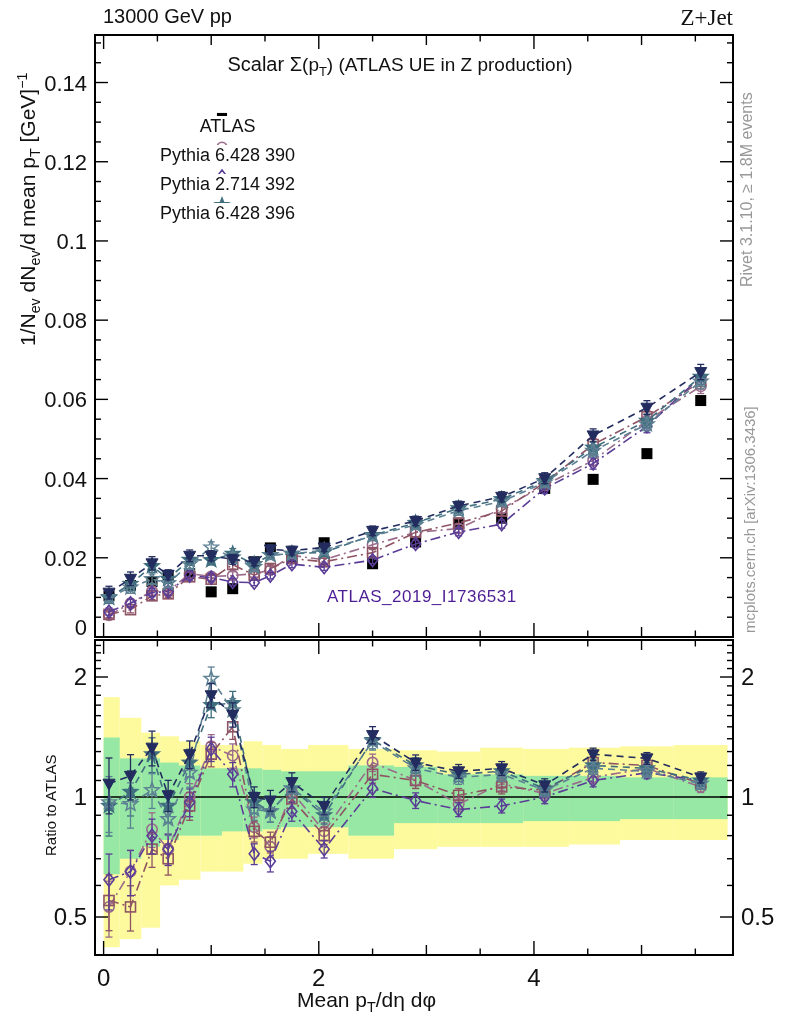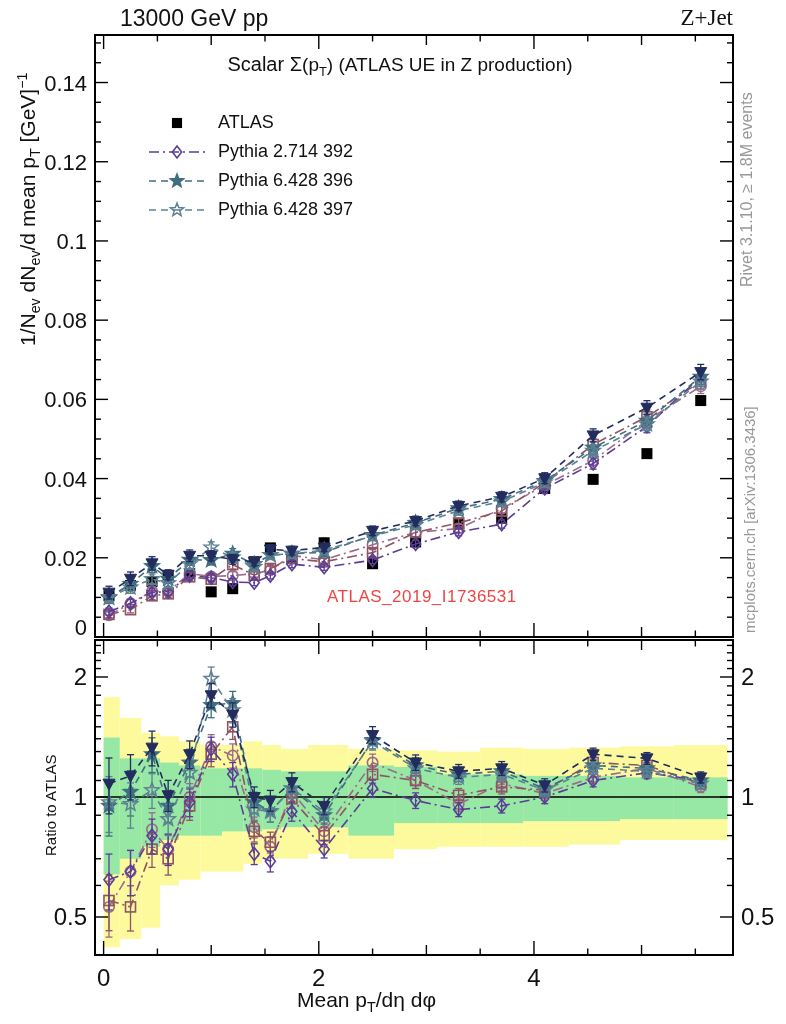--- a/index.html
+++ b/index.html
@@ -1,33 +1,33 @@
 <!DOCTYPE html>
 <html><head>
 <meta charset="utf-8">
 <style>
   html,body{margin:0;padding:0;background:#fff;}
   #stage{position:relative;width:786px;height:1024px;background:#fff;overflow:hidden;
          font-family:"Liberation Sans", sans-serif;color:#111;}
   .abs{position:absolute;white-space:nowrap;}
-  #header-left{left:103px;top:5px;font-size:23px;margin-left:17px;}
+  #header-left{left:103px;top:5px;font-size:20px;}
   #header-right{left:0;top:5px;width:733px;text-align:right;font-size:23px;font-family:Liberation Serif, serif;}
   #plot-title{left:150px;top:53px;width:500px;text-align:center;font-size:19px;}
   #plot-title .sig{font-size:20px;margin-top:14px;}
   sub{font-size:68%;}
   sup{font-size:68%;}
-  #watermark{left:327px;top:587px;font-size:17px;color:#ef4444;letter-spacing:.5px;}
+  #watermark{left:327px;top:587px;font-size:17px;color:#4c1d95;letter-spacing:.5px;}
   .vtext{position:absolute;transform-origin:0 0;transform:rotate(-90deg);white-space:nowrap;}
   #ylabel-main{left:14px;top:346px;font-size:21px;}
   #ylabel-ratio{left:42px;top:856px;font-size:15px;}
   #rivet-note{left:738px;top:287px;font-size:16px;color:#989898;}
   #mcplots-note{left:741px;top:633px;font-size:15px;color:#989898;}
   #xlabel{left:0;top:988px;width:733px;text-align:center;font-size:21px;}
   #legend{left:148px;top:108px;}
-  .lrow{display:flex;align-items:center;height:29px;}
+  .lrow{display:flex;align-items:center;height:29px;flex-direction:column;}
   .lrow svg{display:block;}
   .lrow .ltxt{margin-left:12px;font-size:18px;color:#111;}
   #plot-svg{position:absolute;left:0;top:0;}
 </style>
 </head>
 <body>
 
 <div id="stage">
 
   <svg id="plot-svg" width="786" height="1024">
@@ -1228,38 +1228,38 @@
 
   <div class="abs" id="legend">
       <div class="lrow">
         <svg width="58" height="20">
           <rect x="23.939999999999998" y="4.9399999999999995" width="10.120000000000001" height="10.120000000000001" fill="#000000"></rect>
         </svg>
         <span class="ltxt">ATLAS</span>
       </div>
       <div class="lrow">
         <svg width="58" height="20">
+          <line x1="1" y1="10" x2="57" y2="10" stroke="#9a6b8b" stroke-width="1.6" stroke-dasharray="10 4 2 4"></line>
+          <circle cx="29" cy="10" r="4.784000000000001" fill="none" stroke="#9a6b8b" stroke-width="1.6"></circle>
+        </svg>
+        <span class="ltxt">Pythia 6.428 390</span>
+      </div>
+      <div class="lrow">
+        <svg width="58" height="20">
           <line x1="1" y1="10" x2="57" y2="10" stroke="#5a3d96" stroke-width="1.6" stroke-dasharray="10 4 2 4"></line>
           <polygon points="29,4.02 33.6,10 29,15.98 24.4,10" fill="none" stroke="#5a3d96" stroke-width="1.6"></polygon>
         </svg>
         <span class="ltxt">Pythia 2.714 392</span>
       </div>
       <div class="lrow">
         <svg width="58" height="20">
           <line x1="1" y1="10" x2="57" y2="10" stroke="#3f6e7e" stroke-width="1.6" stroke-dasharray="7 5"></line>
           <polygon points="29.0,3.1 30.7,7.6 35.6,7.9 31.8,10.9 33.1,15.6 29.0,12.9 24.9,15.6 26.2,10.9 22.4,7.9 27.3,7.6" fill="#3f6e7e" stroke="#3f6e7e" stroke-width="1.5"></polygon>
         </svg>
         <span class="ltxt">Pythia 6.428 396</span>
-      </div>
-      <div class="lrow">
-        <svg width="58" height="20">
-          <line x1="1" y1="10" x2="57" y2="10" stroke="#5d8093" stroke-width="1.6" stroke-dasharray="7 5"></line>
-          <polygon points="29.0,3.1 30.7,7.6 35.6,7.9 31.8,10.9 33.1,15.6 29.0,12.9 24.9,15.6 26.2,10.9 22.4,7.9 27.3,7.6" fill="none" stroke="#5d8093" stroke-width="1.5"></polygon>
-        </svg>
-        <span class="ltxt">Pythia 6.428 397</span>
       </div>
     </div>
 
   <div class="abs" id="watermark">ATLAS_2019_I1736531</div>
 
   <div class="vtext" id="ylabel-main"><span>1/N</span><sub>ev</sub><span> dN</span><sub>ev</sub><span>/d mean p</span><sub>T</sub><span> [GeV]</span><sup>−1</sup></div>
 
   <div class="vtext" id="ylabel-ratio">Ratio to ATLAS</div>
 
   <div class="vtext" id="rivet-note">Rivet 3.1.10, ≥ 1.8M events</div>

